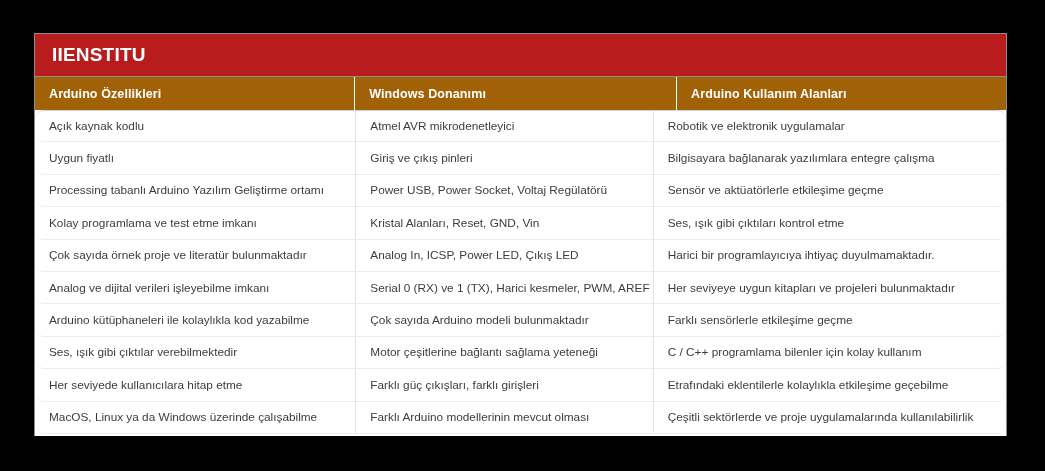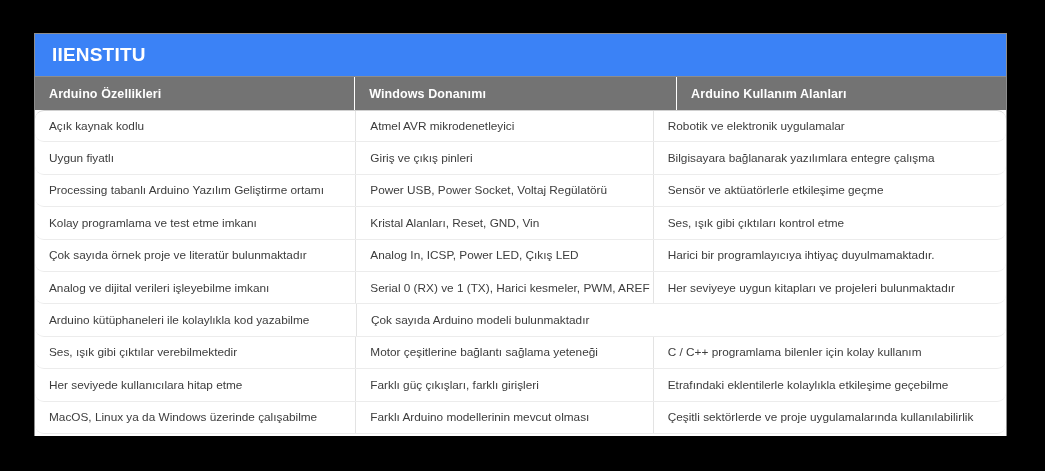--- a/index.html
+++ b/index.html
@@ -25,38 +25,38 @@
     border-left: 1px solid #8d8d8d;
     border-top: 1px solid #8d8d8d;
     border-right: 1px solid #8d8d8d;
     box-sizing: border-box;
     background: #ffffff;
   }
 
   
   #logo-band {
     height: 43px;
-    background: #3b82f6;
+    background: #b91c1c;
     border-bottom: 1px solid #8d8d8d;
     box-sizing: border-box;
     display: flex;
     align-items: center;
     padding-left: 17px;
   }
   #logo-text {
     color: #ffffff;
     font-size: 19px;
     font-weight: bold;
     letter-spacing: 0.2px;
   }
 
   
   #header-row {
     height: 33px;
-    background: #737373;
+    background: #a16207;
     display: flex;
     box-sizing: border-box;
     gap: 20px;
   }
   #header-row .hcell {
     display: flex;
     align-items: center;
     color: #ffffff;
     font-size: 12.5px;
     font-weight: bold;
@@ -145,20 +145,21 @@
 
     <div class="row">
       <div class="cell c1">Analog ve dijital verileri işleyebilme imkanı</div>
       <div class="cell c2">Serial 0 (RX) ve 1 (TX), Harici kesmeler, PWM, AREF</div>
       <div class="cell c3">Her seviyeye uygun kitapları ve projeleri bulunmaktadır</div>
     </div>
 
     <div class="row">
       <div class="cell c1">Arduino kütüphaneleri ile kolaylıkla kod yazabilme</div>
       <div class="cell c2">Çok sayıda Arduino modeli bulunmaktadır</div>
+      <div class="cell c3">Farklı sensörlerle etkileşime geçme</div>
     </div>
 
     <div class="row">
       <div class="cell c1">Ses, ışık gibi çıktılar verebilmektedir</div>
       <div class="cell c2">Motor çeşitlerine bağlantı sağlama yeteneği</div>
       <div class="cell c3">C / C++ programlama bilenler için kolay kullanım</div>
     </div>
 
     <div class="row">
       <div class="cell c1">Her seviyede kullanıcılara hitap etme</div>

